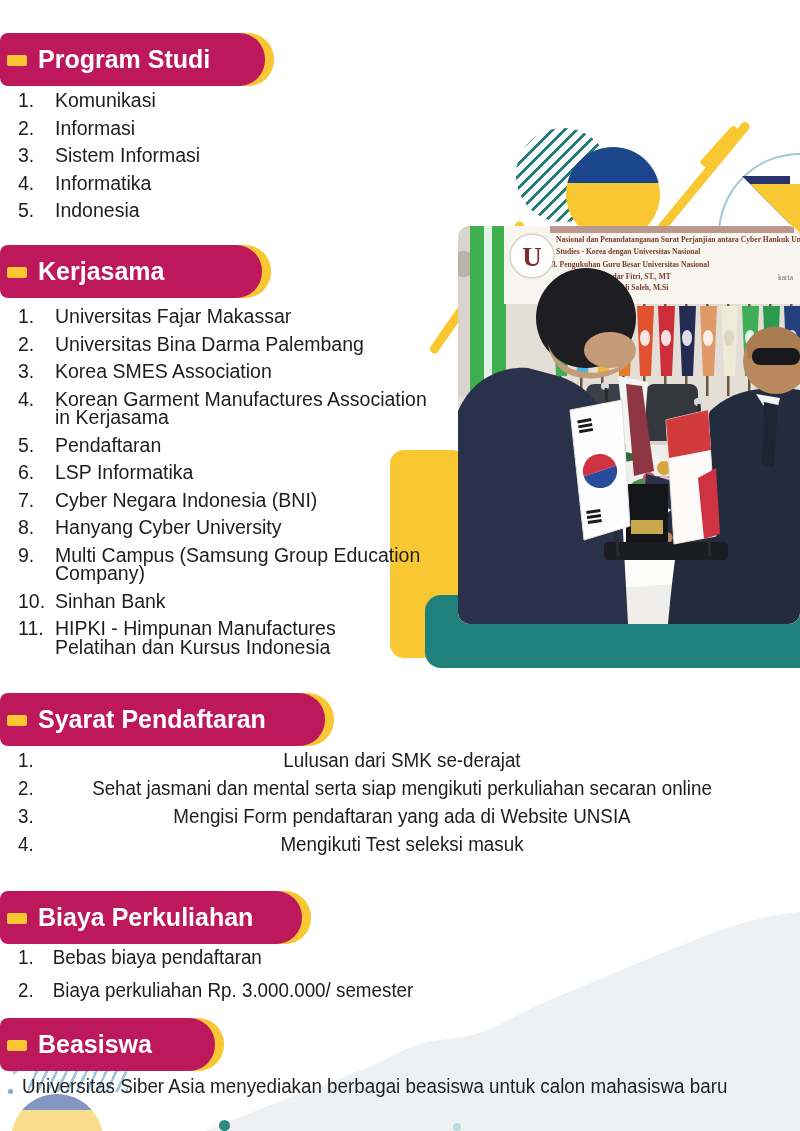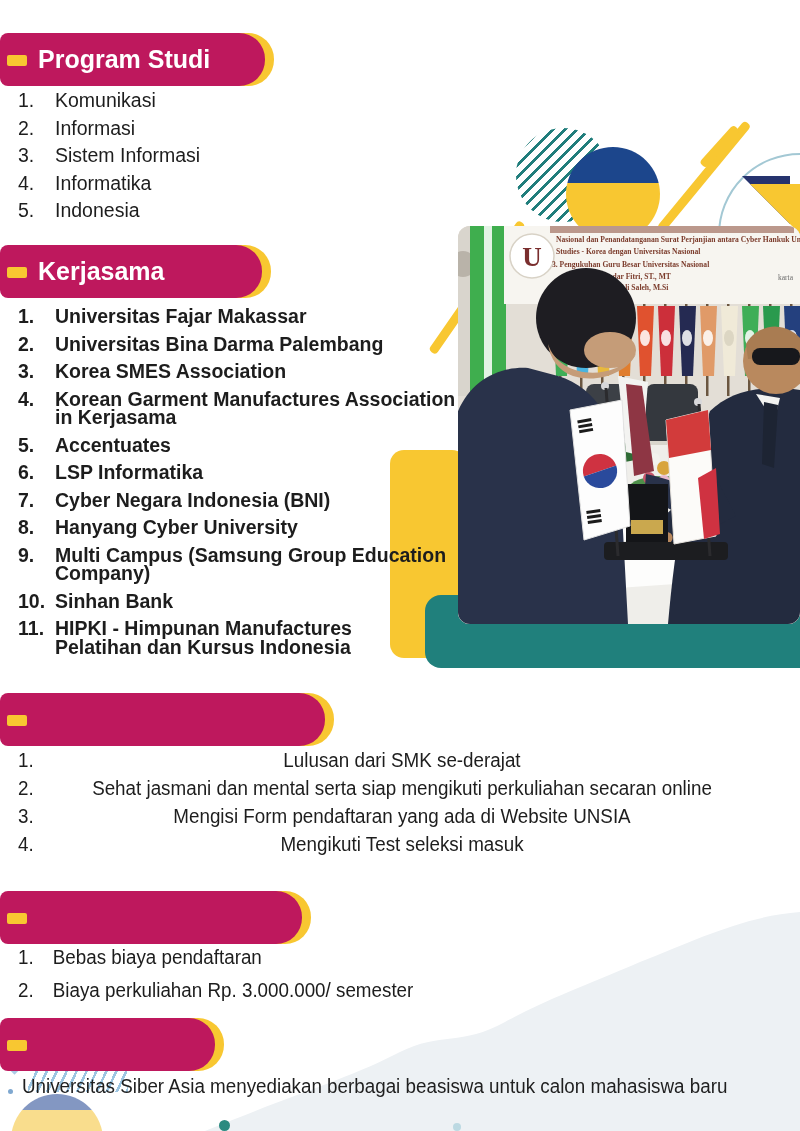--- a/index.html
+++ b/index.html
@@ -119,27 +119,27 @@
   <li>Indonesia</li>
 </ol>
 
 <div class="banner" style="top:237px;width:262px;">
   <div class="shadow"></div>
   <div class="face">
     <span class="dash"></span>
     <span class="btitle">Kerjasama</span>
   </div>
 </div>
-<ol class="num-list" style="top:307px;width:440px;font-weight:bold;">
+<ol class="num-list" style="top:307px;width:440px;">
   <li>Universitas Fajar Makassar</li>
   <li>Universitas Bina Darma Palembang</li>
   <li>Korea SMES Association</li>
   <li>Korean Garment Manufactures Association
 in Kerjasama</li>
-  <li>Accentuates</li>
+  <li>Pendaftaran</li>
   <li>LSP Informatika</li>
   <li>Cyber Negara Indonesia (BNI)</li>
   <li>Hanyang Cyber University</li>
   <li>Multi Campus (Samsung Group Education
 Company)</li>
   <li>Sinhan Bank</li>
   <li>HIPKI - Himpunan Manufactures
 Pelatihan dan Kursus Indonesia</li>
 </ol>
 
@@ -297,39 +297,42 @@
       <polygon points="208,194 250,184 253,224 211,232" fill="#d23b3b"></polygon>
       <polygon points="240,252 258,242 262,308 246,313" fill="#cf3241"></polygon>
     </g>
   </svg>
 </div>
 
 <div class="banner" style="top:685px;width:325px;">
   <div class="shadow"></div>
   <div class="face">
     <span class="dash"></span>
+    <span class="btitle">Syarat Pendaftaran</span>
   </div>
 </div>
 <ol class="num-list cond" style="top:751px;width:780px;text-align:center;">
   <li>Lulusan dari SMK se-derajat</li>
   <li>Sehat jasmani dan mental serta siap mengikuti perkuliahan secaran online</li>
   <li>Mengisi Form pendaftaran yang ada di Website UNSIA</li>
   <li>Mengikuti Test seleksi masuk</li>
 </ol>
 
 <div class="banner" style="top:883px;width:302px;">
   <div class="shadow"></div>
   <div class="face">
     <span class="dash"></span>
+    <span class="btitle">Biaya Perkuliahan</span>
   </div>
 </div>
 <ol class="num-list cond gap-lg" style="top:948px;width:620px;">
   <li>Bebas biaya pendaftaran</li>
   <li>Biaya perkuliahan Rp. 3.000.000/ semester</li>
 </ol>
 
 <div class="banner" style="top:1010px;width:215px;">
   <div class="shadow"></div>
   <div class="face">
     <span class="dash"></span>
+    <span class="btitle">Beasiswa</span>
   </div>
 </div>
 <p class="cond-p">Universitas Siber Asia menyediakan berbagai beasiswa untuk calon mahasiswa baru</p>
 
 </body></html>

